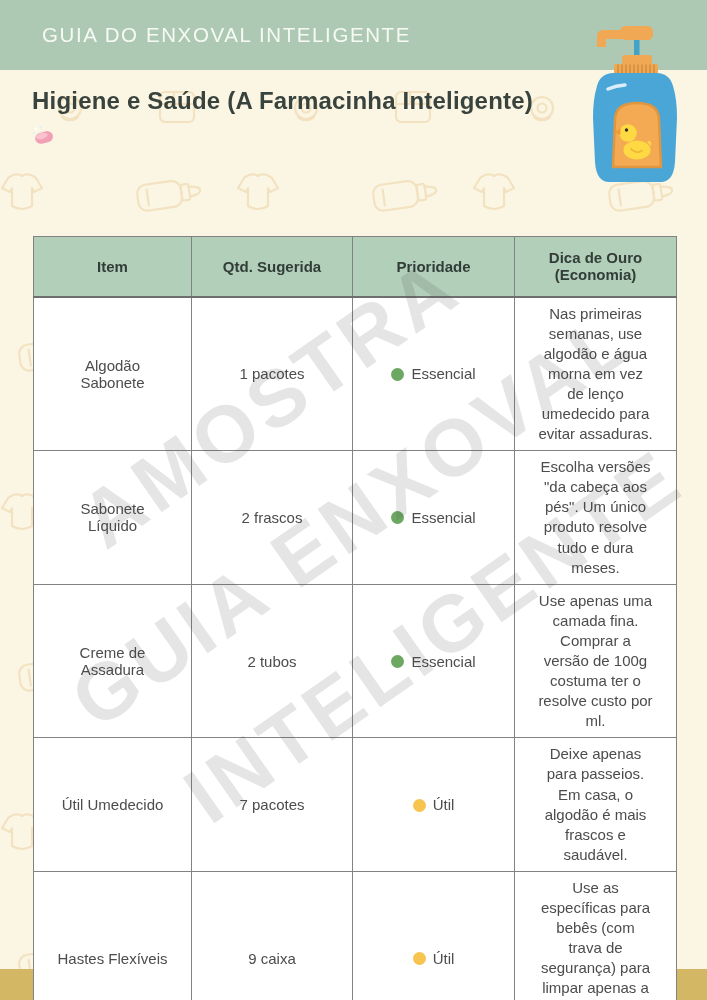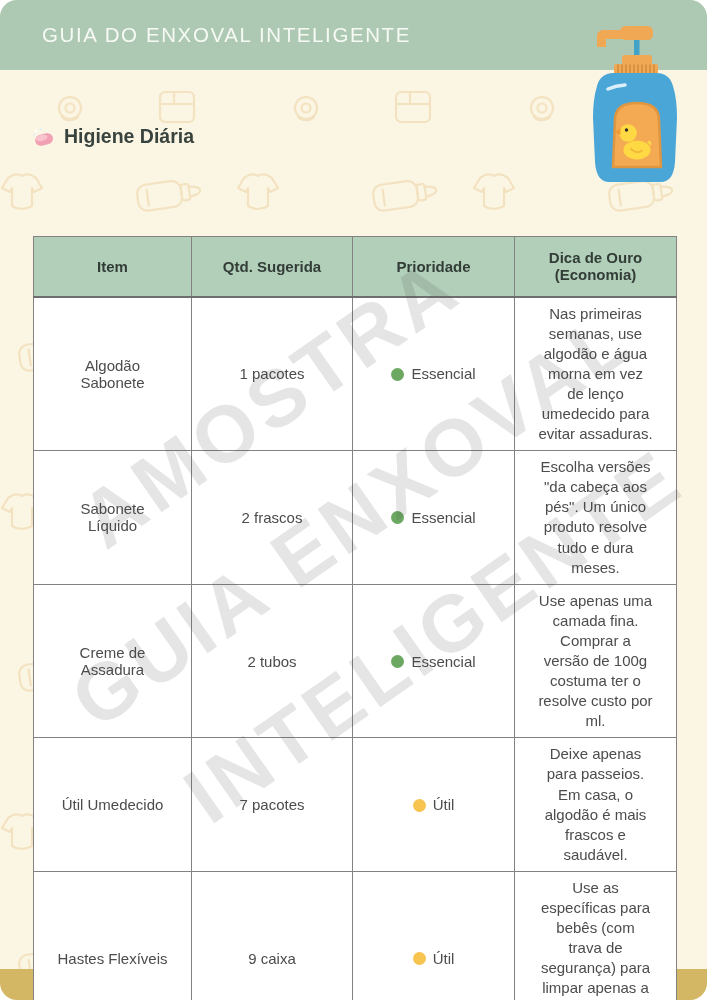--- a/index.html
+++ b/index.html
@@ -3,21 +3,21 @@
 <meta charset="utf-8">
 <style>
   html,body { margin:0; padding:0; }
   body {
     width:707px; height:1000px;
     font-family:"Liberation Sans", sans-serif;
     background:#ffffff;
   }
   #page {
     position:relative; width:707px; height:1000px;
-    background:#fbf5e4; overflow:hidden;border-radius:17px;
+    background:#fbf5e4; overflow:hidden;
   }
 
   
   #bg-pattern { position:absolute; left:0; top:0; z-index:0; }
 
   
   .banner {
     position:absolute; left:0; top:0; width:707px; height:70px;
     background:#adc9b3; z-index:1;
   }
@@ -171,31 +171,31 @@
     <g>
       <ellipse cx="54" cy="128" rx="13.5" ry="9.5" fill="#ffd944"></ellipse>
       <path d="M64,120 q5,-3 4,4" fill="#ffd944"></path>
       <circle cx="45" cy="111" r="8.8" fill="#ffd944"></circle>
       <path d="M31,110 L37.5,106.5 L37.5,113 Z" fill="#ef9c38"></path>
       <circle cx="43.5" cy="108" r="1.7" fill="#2f2f2f"></circle>
       <path d="M48,127 q5.5,5.5 11,1.5" stroke="#f0bb3a" stroke-width="2" fill="none" stroke-linecap="round"></path>
     </g>
   </svg>
 
+  <div class="page-title">Higiene e Saúde (A Farmacinha Inteligente)</div>
   <div class="page-subtitle">
     <svg width="24" height="20" viewBox="0 0 24 20" aria-hidden="true">
       <g transform="rotate(-14 12 12)">
         <rect x="3" y="7" width="18" height="11" rx="5.5" fill="#f2a0b4"></rect>
         <ellipse cx="10" cy="10.5" rx="6" ry="3" fill="#f8c3ce"></ellipse>
       </g>
       <circle cx="4" cy="4" r="1.6" fill="#ffffff" opacity="0.95"></circle>
       <circle cx="8.5" cy="2.2" r="1.1" fill="#dfeffa"></circle>
       <circle cx="2" cy="8" r="1" fill="#dfeffa"></circle>
     </svg>
-    <span>Higiene Diária</span>
   </div>
 
   <div class="table-wrap">
     <table class="items">
       <colgroup>
           <col style="width:158px">
           <col style="width:161px">
           <col style="width:162px">
           <col style="width:162px">
         </colgroup>

